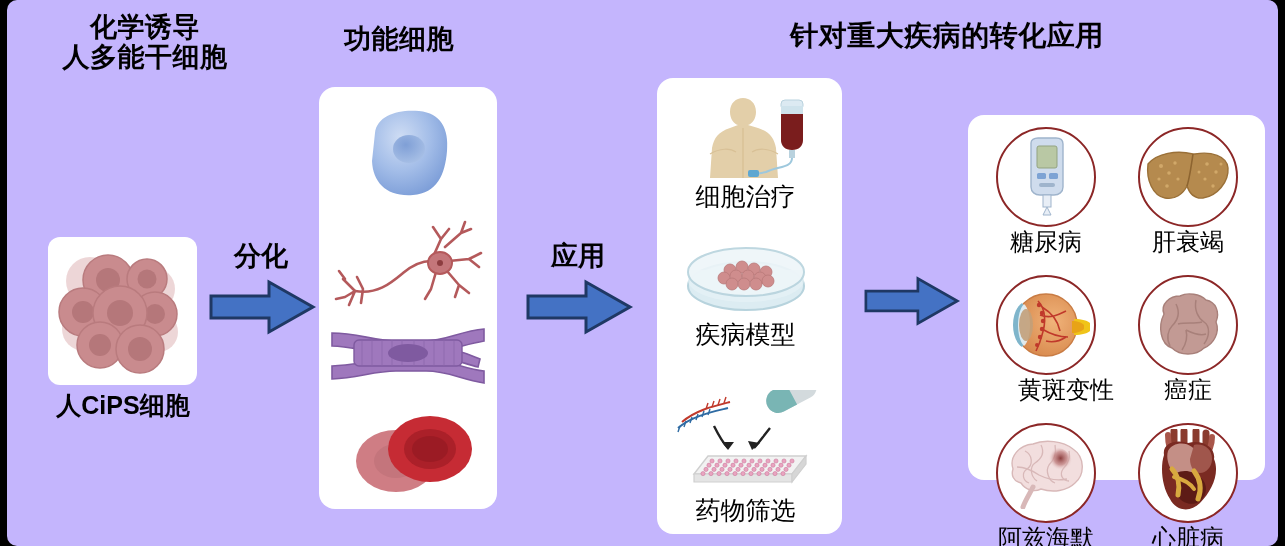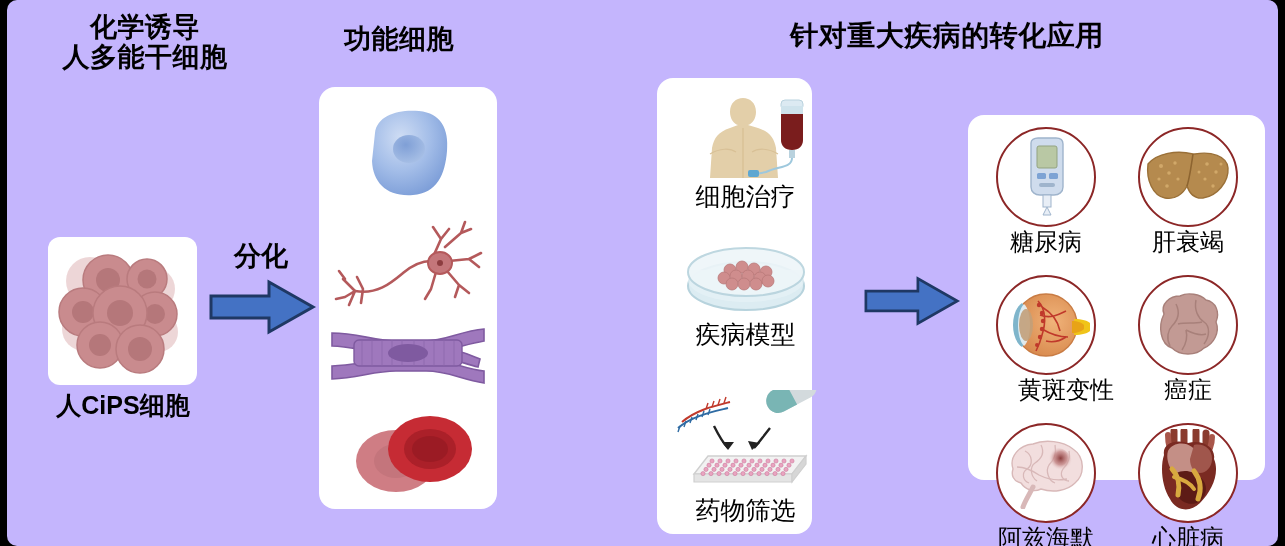--- a/index.html
+++ b/index.html
@@ -14,21 +14,21 @@
 
   
   #h-cips{left:18px;top:12px;width:240px;font-size:27px;}
   #h-func{left:292px;top:24px;width:200px;font-size:27px;}
   #h-trans{left:640px;top:20px;width:600px;font-size:28px;}
 
   
   .card{position:absolute;background:#fff;border-radius:16px;}
   #card-cips{left:41px;top:237px;width:149px;height:148px;border-radius:12px;}
   #card-func{left:312px;top:87px;width:178px;height:422px;}
-  #card-app{left:650px;top:78px;width:155px;height:456px;}
+  #card-app{left:650px;top:78px;width:185px;height:456px;}
   #card-dis{left:961px;top:67px;width:297px;height:365px;margin-top:48px;}
 
   .cap{position:absolute;text-align:center;color:#000;font-size:25px;font-weight:bold;}
   #cap-cips{left:0px;top:389px;width:232px;font-size:25px;}
 
   
   .arrowwrap{position:absolute;}
   .arrowlabel{position:absolute;width:100%;text-align:center;
               font-weight:bold;font-size:27px;color:#000;}
 
@@ -158,20 +158,26 @@
         </g>
         <g transform="translate(50,10)">
           <ellipse cx="42" cy="34" rx="42" ry="33" fill="#c62b34"></ellipse>
           <ellipse cx="42" cy="34" rx="26" ry="20" fill="#ab2029"></ellipse>
           <ellipse cx="42" cy="34" rx="18" ry="13" fill="#9b1b24"></ellipse>
         </g>
       </svg>
     </div>
   </div>
 
+  <div class="arrowwrap" id="arr2">
+    <div class="arrowlabel">应用</div>
+    <svg width="112" height="58" viewBox="0 0 112 58" style="position:absolute;left:2px;top:40px;">
+      <polygon points="4,18 62,18 62,4 106,29 62,54 62,40 4,40" fill="#4472c4" stroke="#1f3864" stroke-width="3" stroke-linejoin="miter"></polygon>
+    </svg>
+  </div>
 
   <div class="card" id="card-app">
 
     <div class="appitem" style="top:16px;">
       <svg width="120" height="86" viewBox="0 0 120 86">
         <path d="M44 18 C44 9 50 4 57 4 C64 4 70 9 70 18 C70 25 66 30 62 31
                  L72 34 C84 38 88 44 90 54 L92 84 L24 84 L26 54 C28 44 32 38 44 34 L52 31
                  C48 30 44 25 44 18 Z" fill="#e3cfa9"></path>
         <path d="M57 34 C57 48 57 66 57 84" stroke="#d8c096" stroke-width="1.4" fill="none"></path>
         <path d="M24 60 C34 54 44 54 50 58" stroke="#d8c096" stroke-width="1.2" fill="none"></path>

